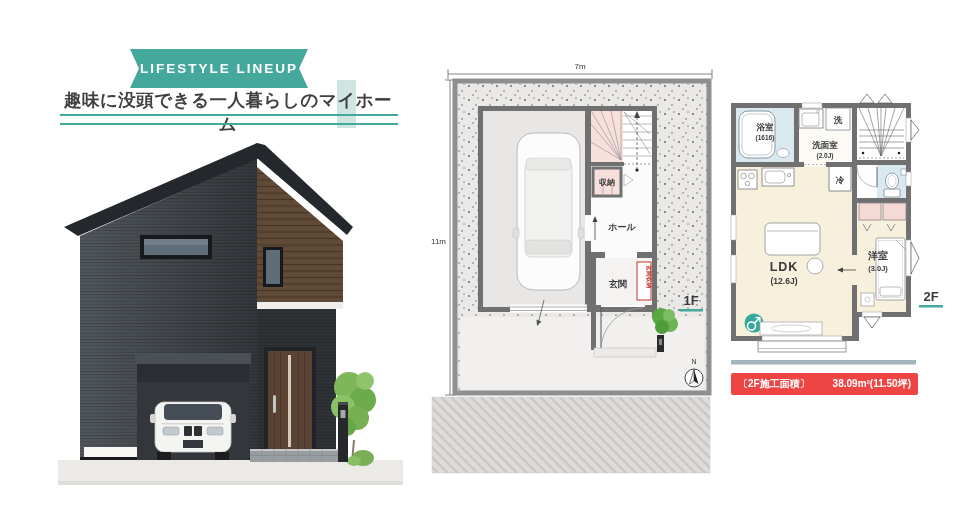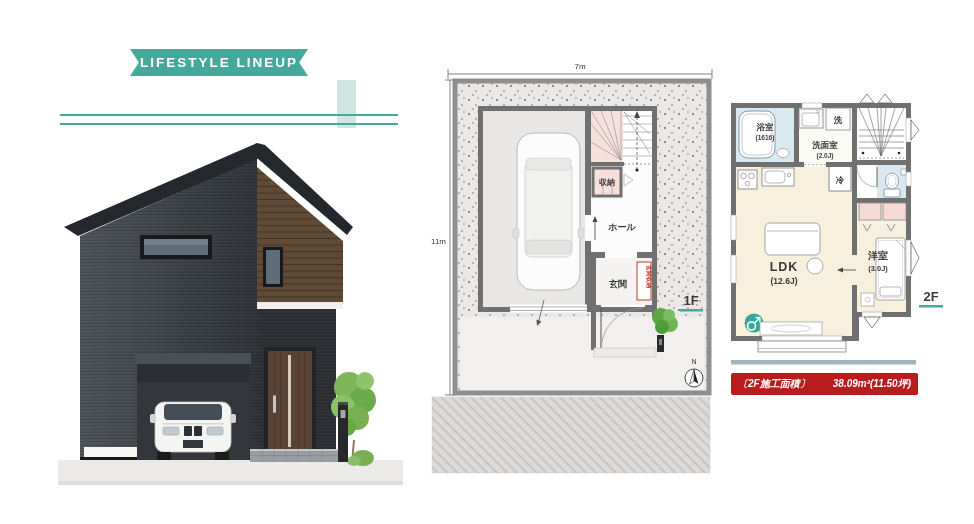--- a/index.html
+++ b/index.html
@@ -1,44 +1,45 @@
 <!DOCTYPE html>
 <html><head>
 <meta charset="utf-8">
 <style>
   html,body{margin:0;padding:0;background:#ffffff;}
   .canvas{position:relative;width:974px;height:524px;background:#ffffff;overflow:hidden;
           font-family:"Liberation Sans","DejaVu Sans",sans-serif;}
   .abs{position:absolute;}
   
-  .ribbon{left:130px;top:49px;width:178px;height:27px;background:#44a89d;color:#fff;
+  .ribbon{left:130px;top:49px;width:178px;height:39px;background:#44a89d;color:#fff;
           display:flex;align-items:center;justify-content:center;
           font-size:13.5px;font-weight:bold;letter-spacing:2px;
           clip-path:polygon(0 0,100% 0,95% 50%,100% 100%,0 100%,5% 50%);}
   .subtitle-accent{left:337px;top:80px;width:19px;height:48px;background:#cfe5e2;}
   .subtitle{left:56px;top:88px;width:344px;text-align:center;font-size:17.5px;font-weight:bold;
             color:#3f3f3f;letter-spacing:0.5px;}
   .dbl-underline{left:60px;top:114px;width:338px;height:7px;
                  border-top:2px solid #44a89d;border-bottom:2px solid #44a89d;}
   
   .area-table{left:731px;top:373px;width:187px;display:flex;flex-direction:column;gap:3px;}
-  .area-row{height:22px;background:#b91c1c;border-radius:2px;color:#ffffff;
+  .area-row{height:22px;background:#ef4444;border-radius:2px;color:#ffffff;
             display:flex;align-items:center;justify-content:space-between;
-            padding:0 7px;font-size:10px;font-weight:bold;white-space:nowrap;font-style:italic;}
+            padding:0 7px;font-size:10px;font-weight:bold;white-space:nowrap;}
   svg text{font-family:"Liberation Sans","DejaVu Sans",sans-serif;}
 </style>
 </head>
 <body>
 
 <div class="canvas">
 
   <div class="abs ribbon">
     <span>LIFESTYLE LINEUP</span>
   </div>
   <div class="abs subtitle-accent"></div>
+  <div class="abs subtitle">趣味に没頭できる一人暮らしのマイホーム</div>
   <div class="abs dbl-underline"></div>
 
   <svg class="abs" style="left:58px;top:135px" width="345" height="350" viewBox="0 0 345 350">
     <defs>
       <linearGradient id="wallGrad" x1="0" y1="0" x2="1" y2="0">
         <stop offset="0" stop-color="#51575c"></stop>
           <stop offset="1" stop-color="#33373b"></stop>
       </linearGradient>
       <pattern id="siding" width="6" height="3.2" patternUnits="userSpaceOnUse">
         <rect y="2.4" width="6" height="0.8" fill="rgba(0,0,0,0.22)"></rect>

